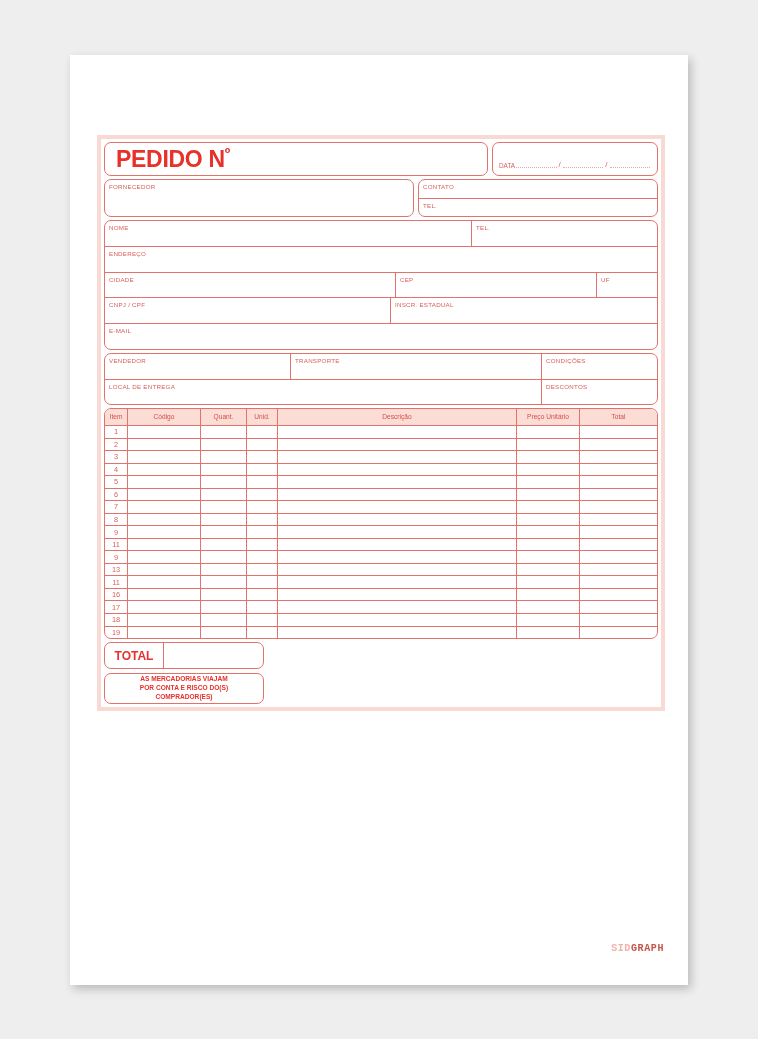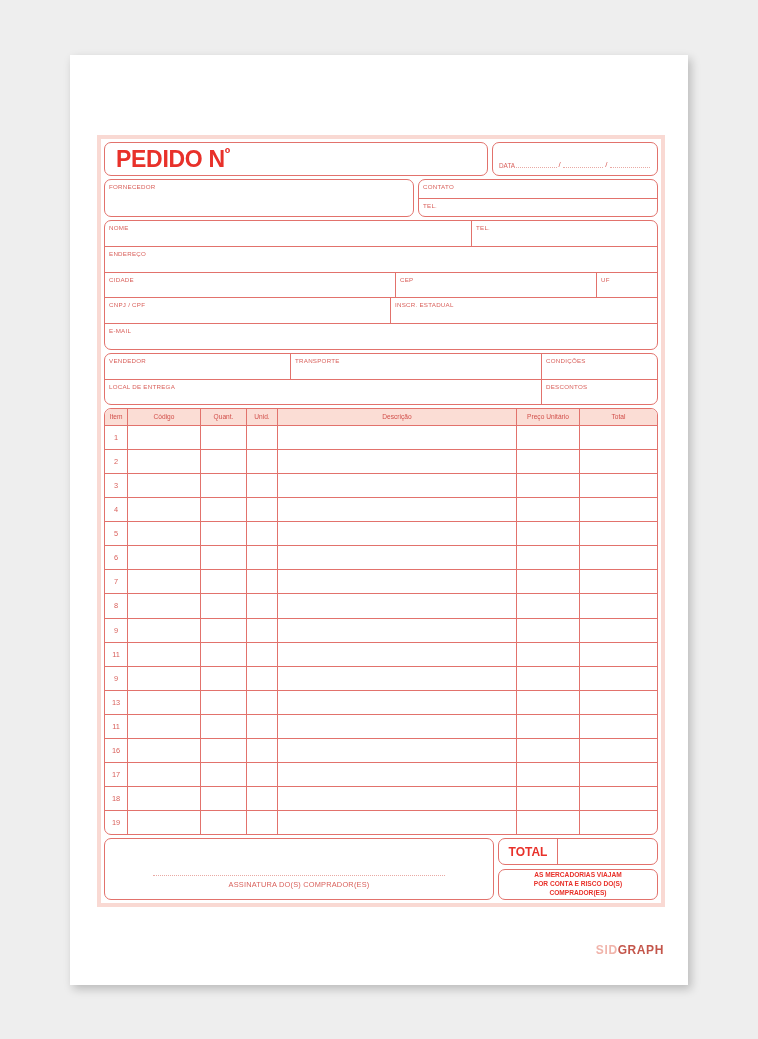--- a/index.html
+++ b/index.html
@@ -24,21 +24,21 @@
     background: #ffffff;
     box-shadow: 3px 4px 9px rgba(0,0,0,0.22);
   }
 
   
   #form-frame {
     position: absolute;
     left: 27px;
     top: 80px;
     width: 568px;
-    height: 772px;
+    height: 576px;
     border: 4px solid #f9d9d3;
     box-sizing: border-box;
     background: #ffffff;
   }
   #form-inner {
     position: absolute;
     inset: 0;
     padding: 3px;
     box-sizing: border-box;
     display: flex;
@@ -217,24 +217,24 @@
     line-height: 1.35;
     padding: 0 3px;
     box-sizing: border-box;
   }
 
   
   #brand {
     position: absolute;
     right: 24px;
     top: 888px;
-    font-size: 12px;
+    font-size: 10px;
     font-weight: bold;
     letter-spacing: 0.6px;
-    font-family: Liberation Sans, sans-serif;
+    font-family: Liberation Mono, monospace;
   }
   #brand .sid { color: #f0b4ab; }
   #brand .graph { color: #c4564b; }
 </style>
 </head>
 <body>
 
 <div id="paper">
 
   <div id="form-frame">
@@ -532,24 +532,20 @@
               <div class="icell c-uni"></div>
               <div class="icell c-desc"></div>
               <div class="icell c-pu"></div>
               <div class="icell c-tot"></div>
             </div>
           </div>
     </div>
     <div class="gap"></div>
 
     <div id="footer-strip">
-      <div class="box" id="sign-box">
-        <div id="sign-dots"></div>
-        <div id="sign-label">ASSINATURA DO(S) COMPRADOR(ES)</div>
-      </div>
       <div id="foot-right">
         <div class="box" id="total-box">
           <div id="total-label">TOTAL</div>
           <div id="total-value"></div>
         </div>
         <div class="box" id="warn-box">
           <span>AS MERCADORIAS VIAJAM</span>
           <span>POR CONTA E RISCO DO(S)</span>
           <span>COMPRADOR(ES)</span>
         </div>

